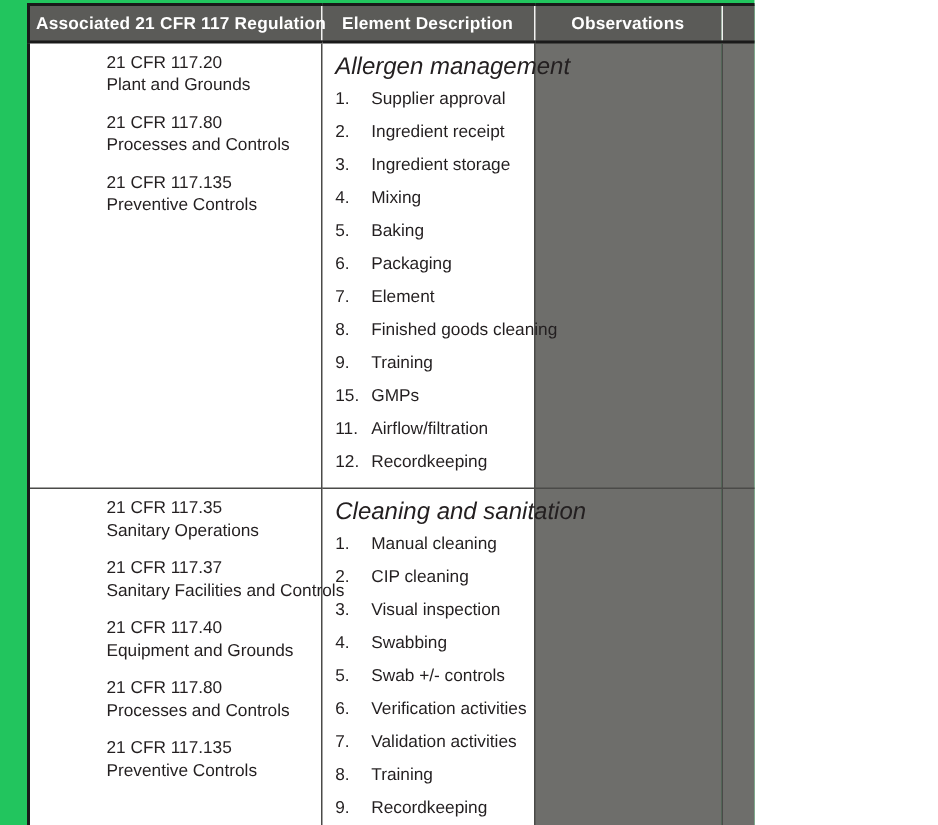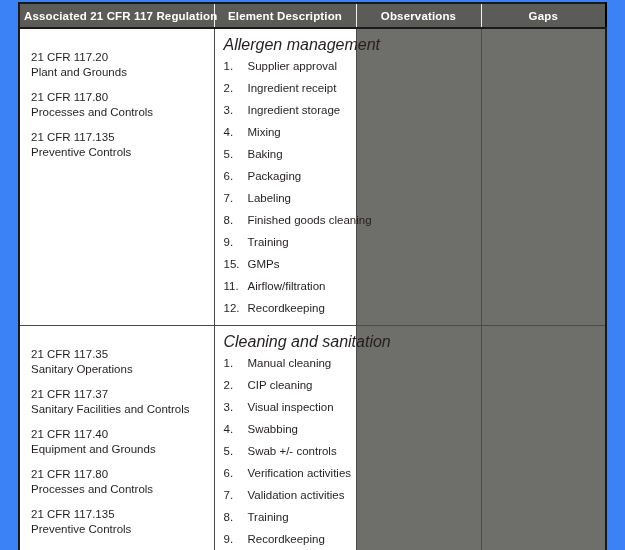--- a/index.html
+++ b/index.html
@@ -9,24 +9,24 @@
   }
   body {
     width: 625px;
     height: 550px;
     font-family: "Liberation Sans", sans-serif;
     -webkit-font-smoothing: antialiased;
   }
 
   #page {
     position: relative;
-    width: 625px;
+    width: 503px;
     height: 550px;
     overflow: hidden;
-    background: #3b82f6;
+    background: #22c55e;
   }
 
   
   .table-wrap {
     position: absolute;
     left: 18px;
     top: 2px;
     width: 587px;
   }
 
@@ -71,21 +71,21 @@
     background: #ffffff;
     padding: 0;
   }
   tbody td.edge-left  { border-left: 2px solid #1a1a1a; }
   tbody td.edge-right { border-right: 2px solid #1a1a1a; }
   tbody tr.last-row td { border-bottom: 2px solid #1a1a1a; }
 
   td.shaded { background: #6e6e6b; }
 
   
-  .reg-cell { padding: 21px 0 10px 11px; }
+  .reg-cell { padding: 6px 0 10px 11px; margin-left: 40px; }
   .reg-group { margin-bottom: 11px; }
   .reg-group:last-child { margin-bottom: 0; }
   .reg-code, .reg-name {
     font-size: 11.5px;
     color: #231f20;
     line-height: 14.5px;
     white-space: nowrap;
   }
 
   
@@ -165,21 +165,21 @@
           <td>
             <div class="elem-cell">
               <div class="elem-title">Allergen management</div>
               <ol class="elem-list">
                 <li><span class="num">1.</span><span>Supplier approval</span></li>
                 <li><span class="num">2.</span><span>Ingredient receipt</span></li>
                 <li><span class="num">3.</span><span>Ingredient storage</span></li>
                 <li><span class="num">4.</span><span>Mixing</span></li>
                 <li><span class="num">5.</span><span>Baking</span></li>
                 <li><span class="num">6.</span><span>Packaging</span></li>
-                <li><span class="num">7.</span><span>Labeling</span></li>
+                <li><span class="num">7.</span><span>Element</span></li>
                 <li><span class="num">8.</span><span>Finished goods cleaning</span></li>
                 <li><span class="num">9.</span><span>Training</span></li>
                 <li><span class="num">15.</span><span>GMPs</span></li>
                 <li><span class="num">11.</span><span>Airflow/filtration</span></li>
                 <li><span class="num">12.</span><span>Recordkeeping</span></li>
               </ol>
             </div>
           </td>
           <td class="shaded">
             <div class="cell-blank"></div>

